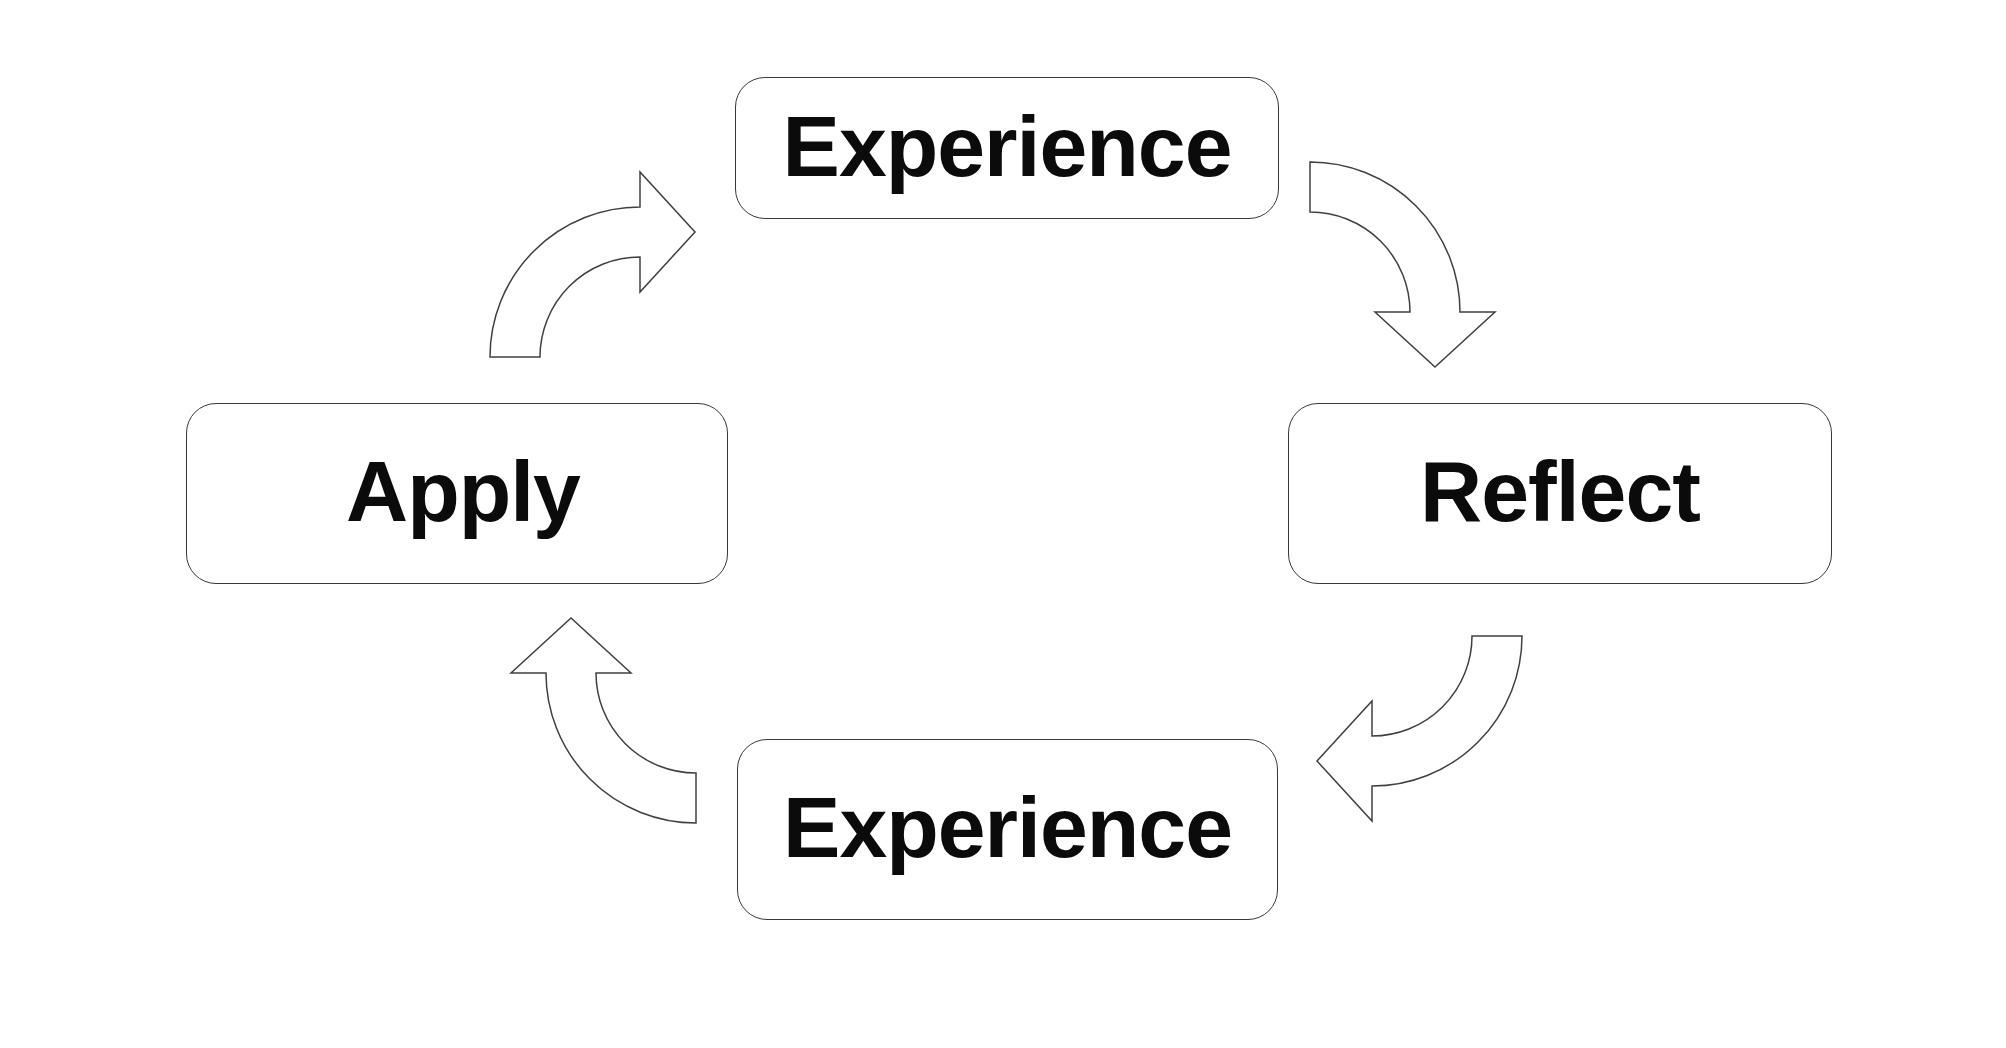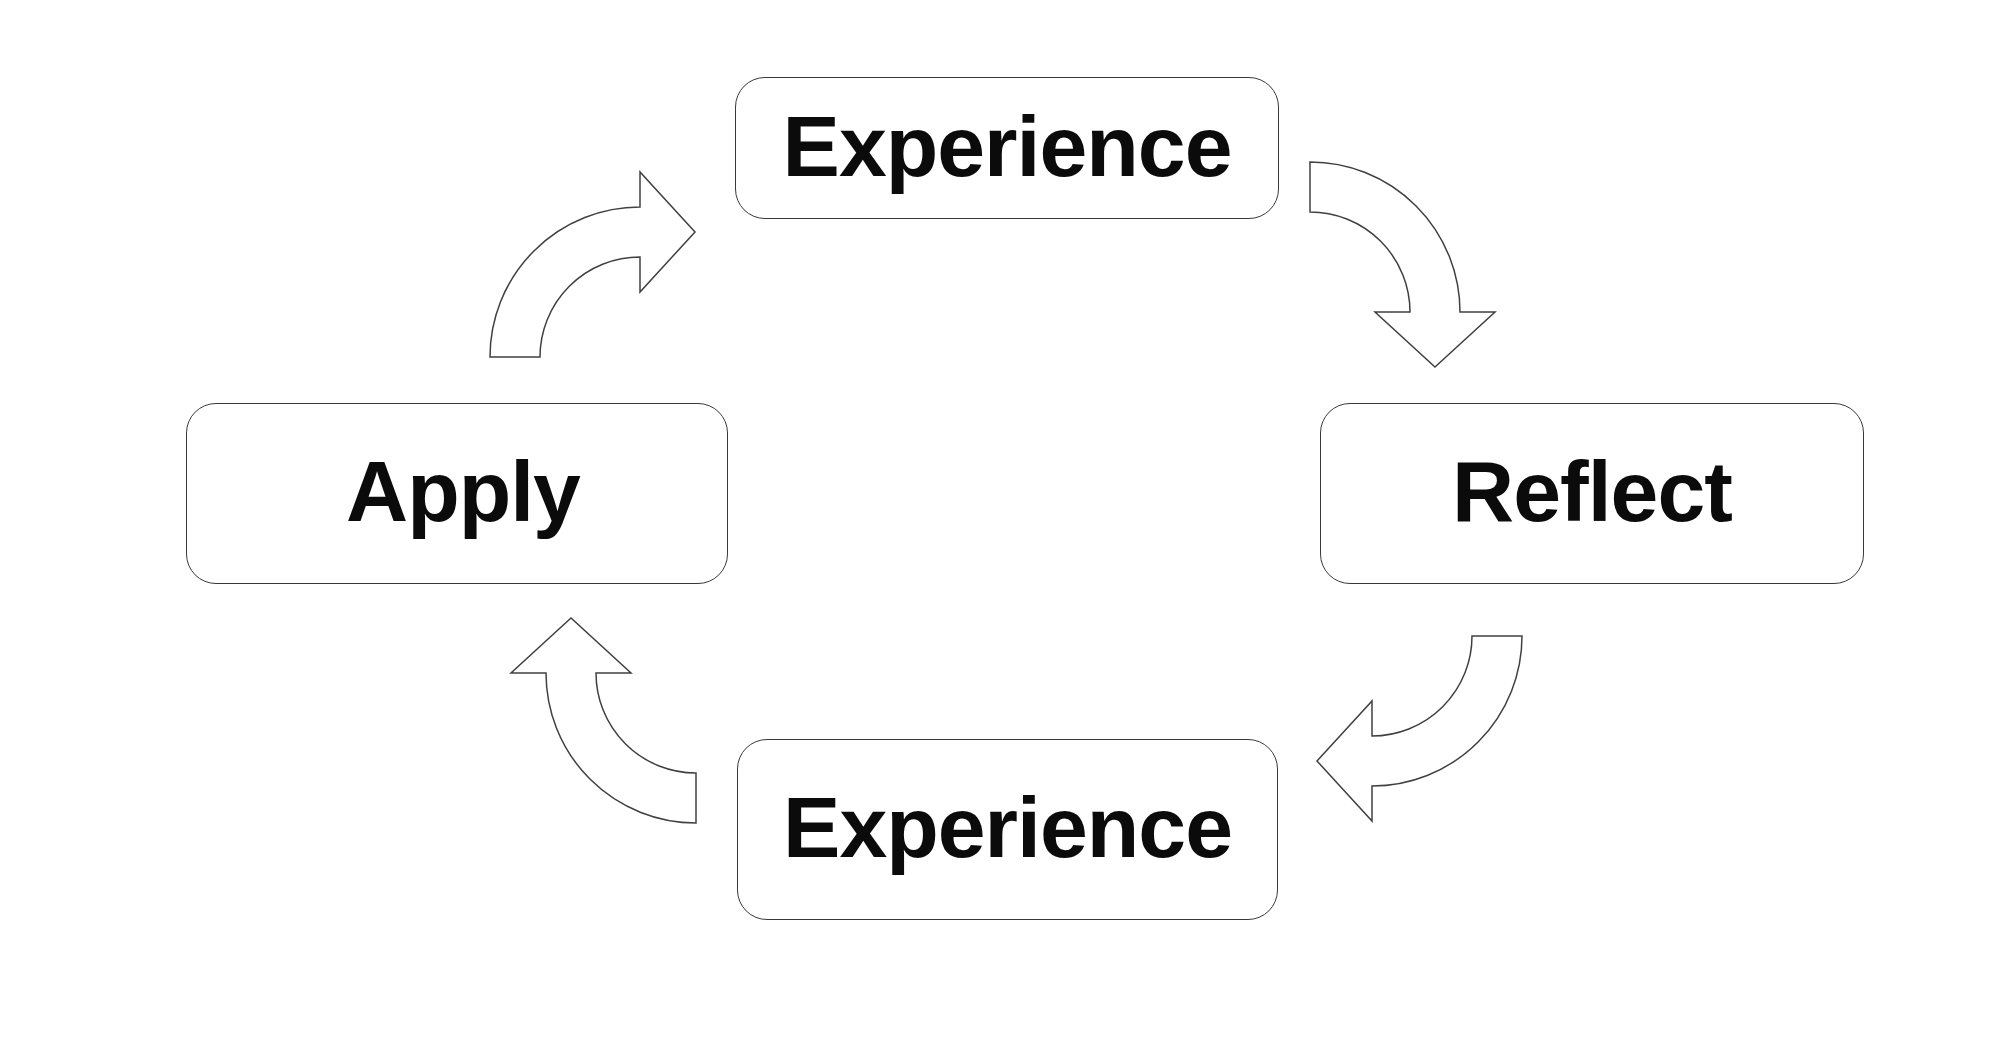--- a/index.html
+++ b/index.html
@@ -43,21 +43,21 @@
   }
   .node-label {
     font-size: 86px;
     font-weight: bold;
     color: var(--text);
     letter-spacing: -1px;
     white-space: nowrap;
     padding-bottom: 4px;
   }
   .node-experience { left: 735px;  top: 77px;  width: 544px; height: 142px; text-align: center; }
-  .node-reflect    { left: 1288px; top: 403px; width: 544px; height: 181px; margin-left: 32px; }
+  .node-reflect    { left: 1288px; top: 403px; width: 544px; height: 181px; }
   .node-generalise { left: 737px;  top: 739px; width: 541px; height: 181px; }
   .node-apply      { left: 186px;  top: 403px; width: 542px; height: 181px; padding-left: 12px; }
 </style>
 </head>
 <body>
 
 <div class="canvas">
 
   <svg class="arrow-layer" viewBox="0 0 2006 1048" xmlns="http://www.w3.org/2000/svg">
     <defs>

